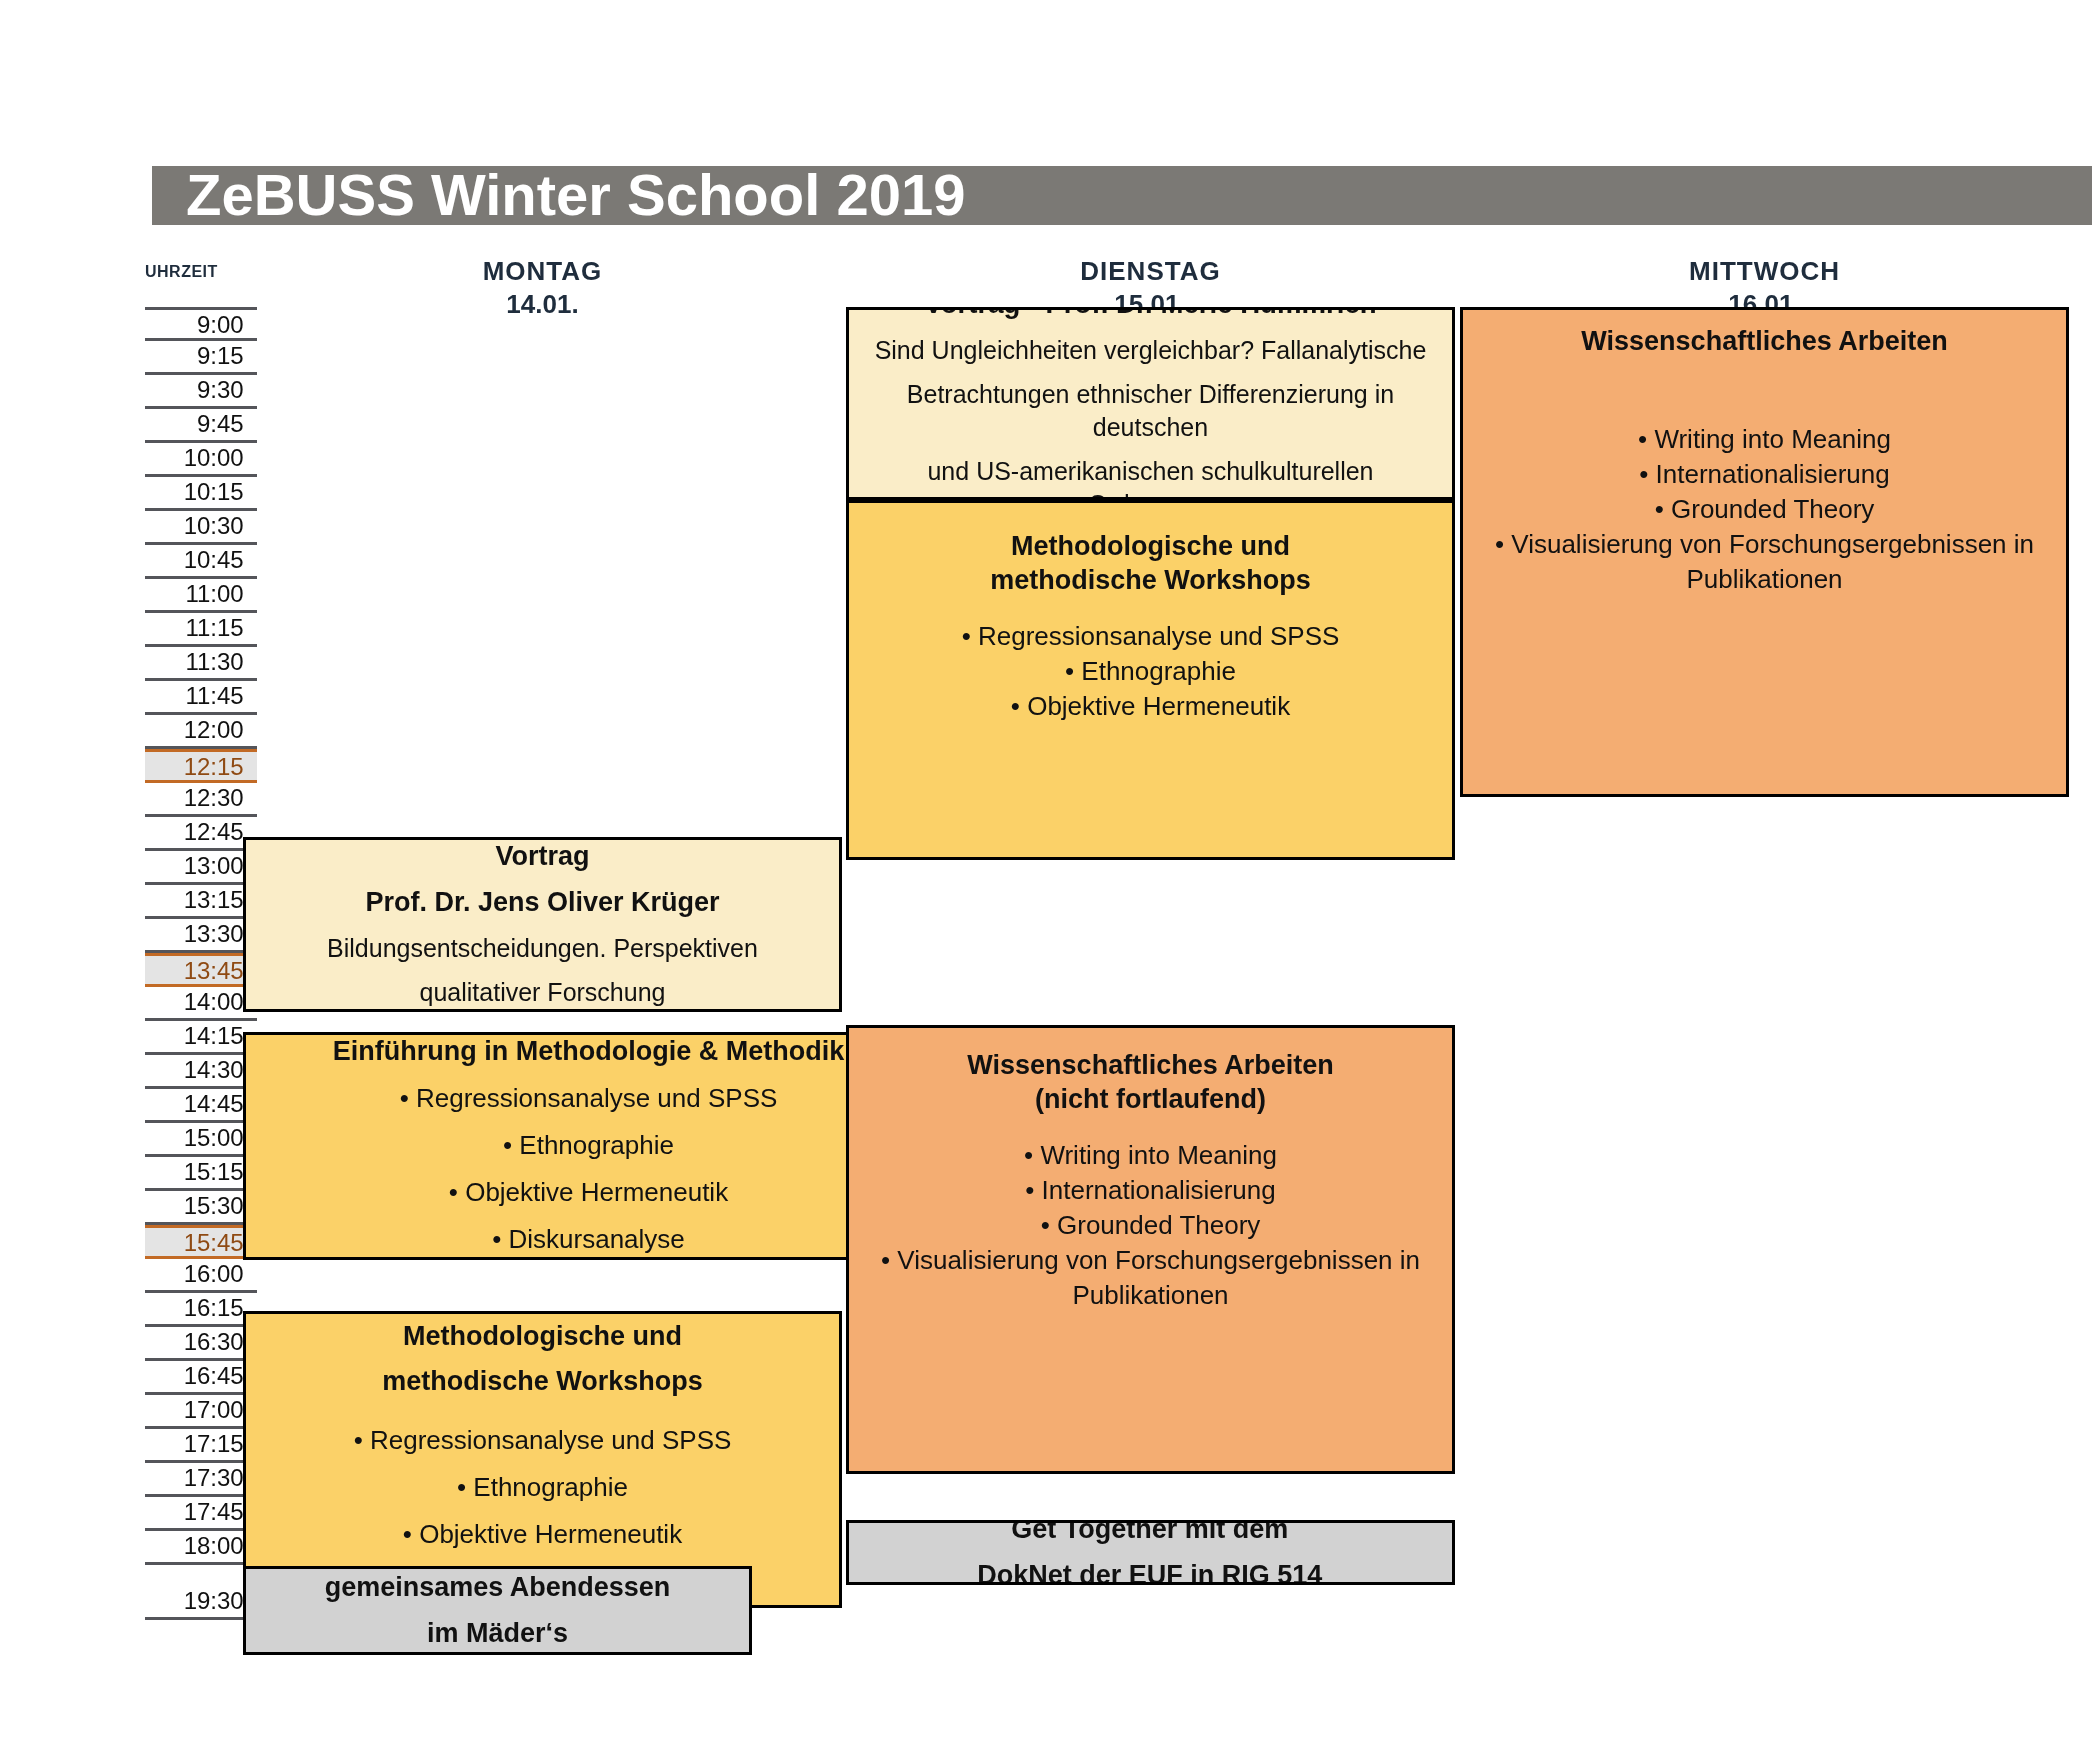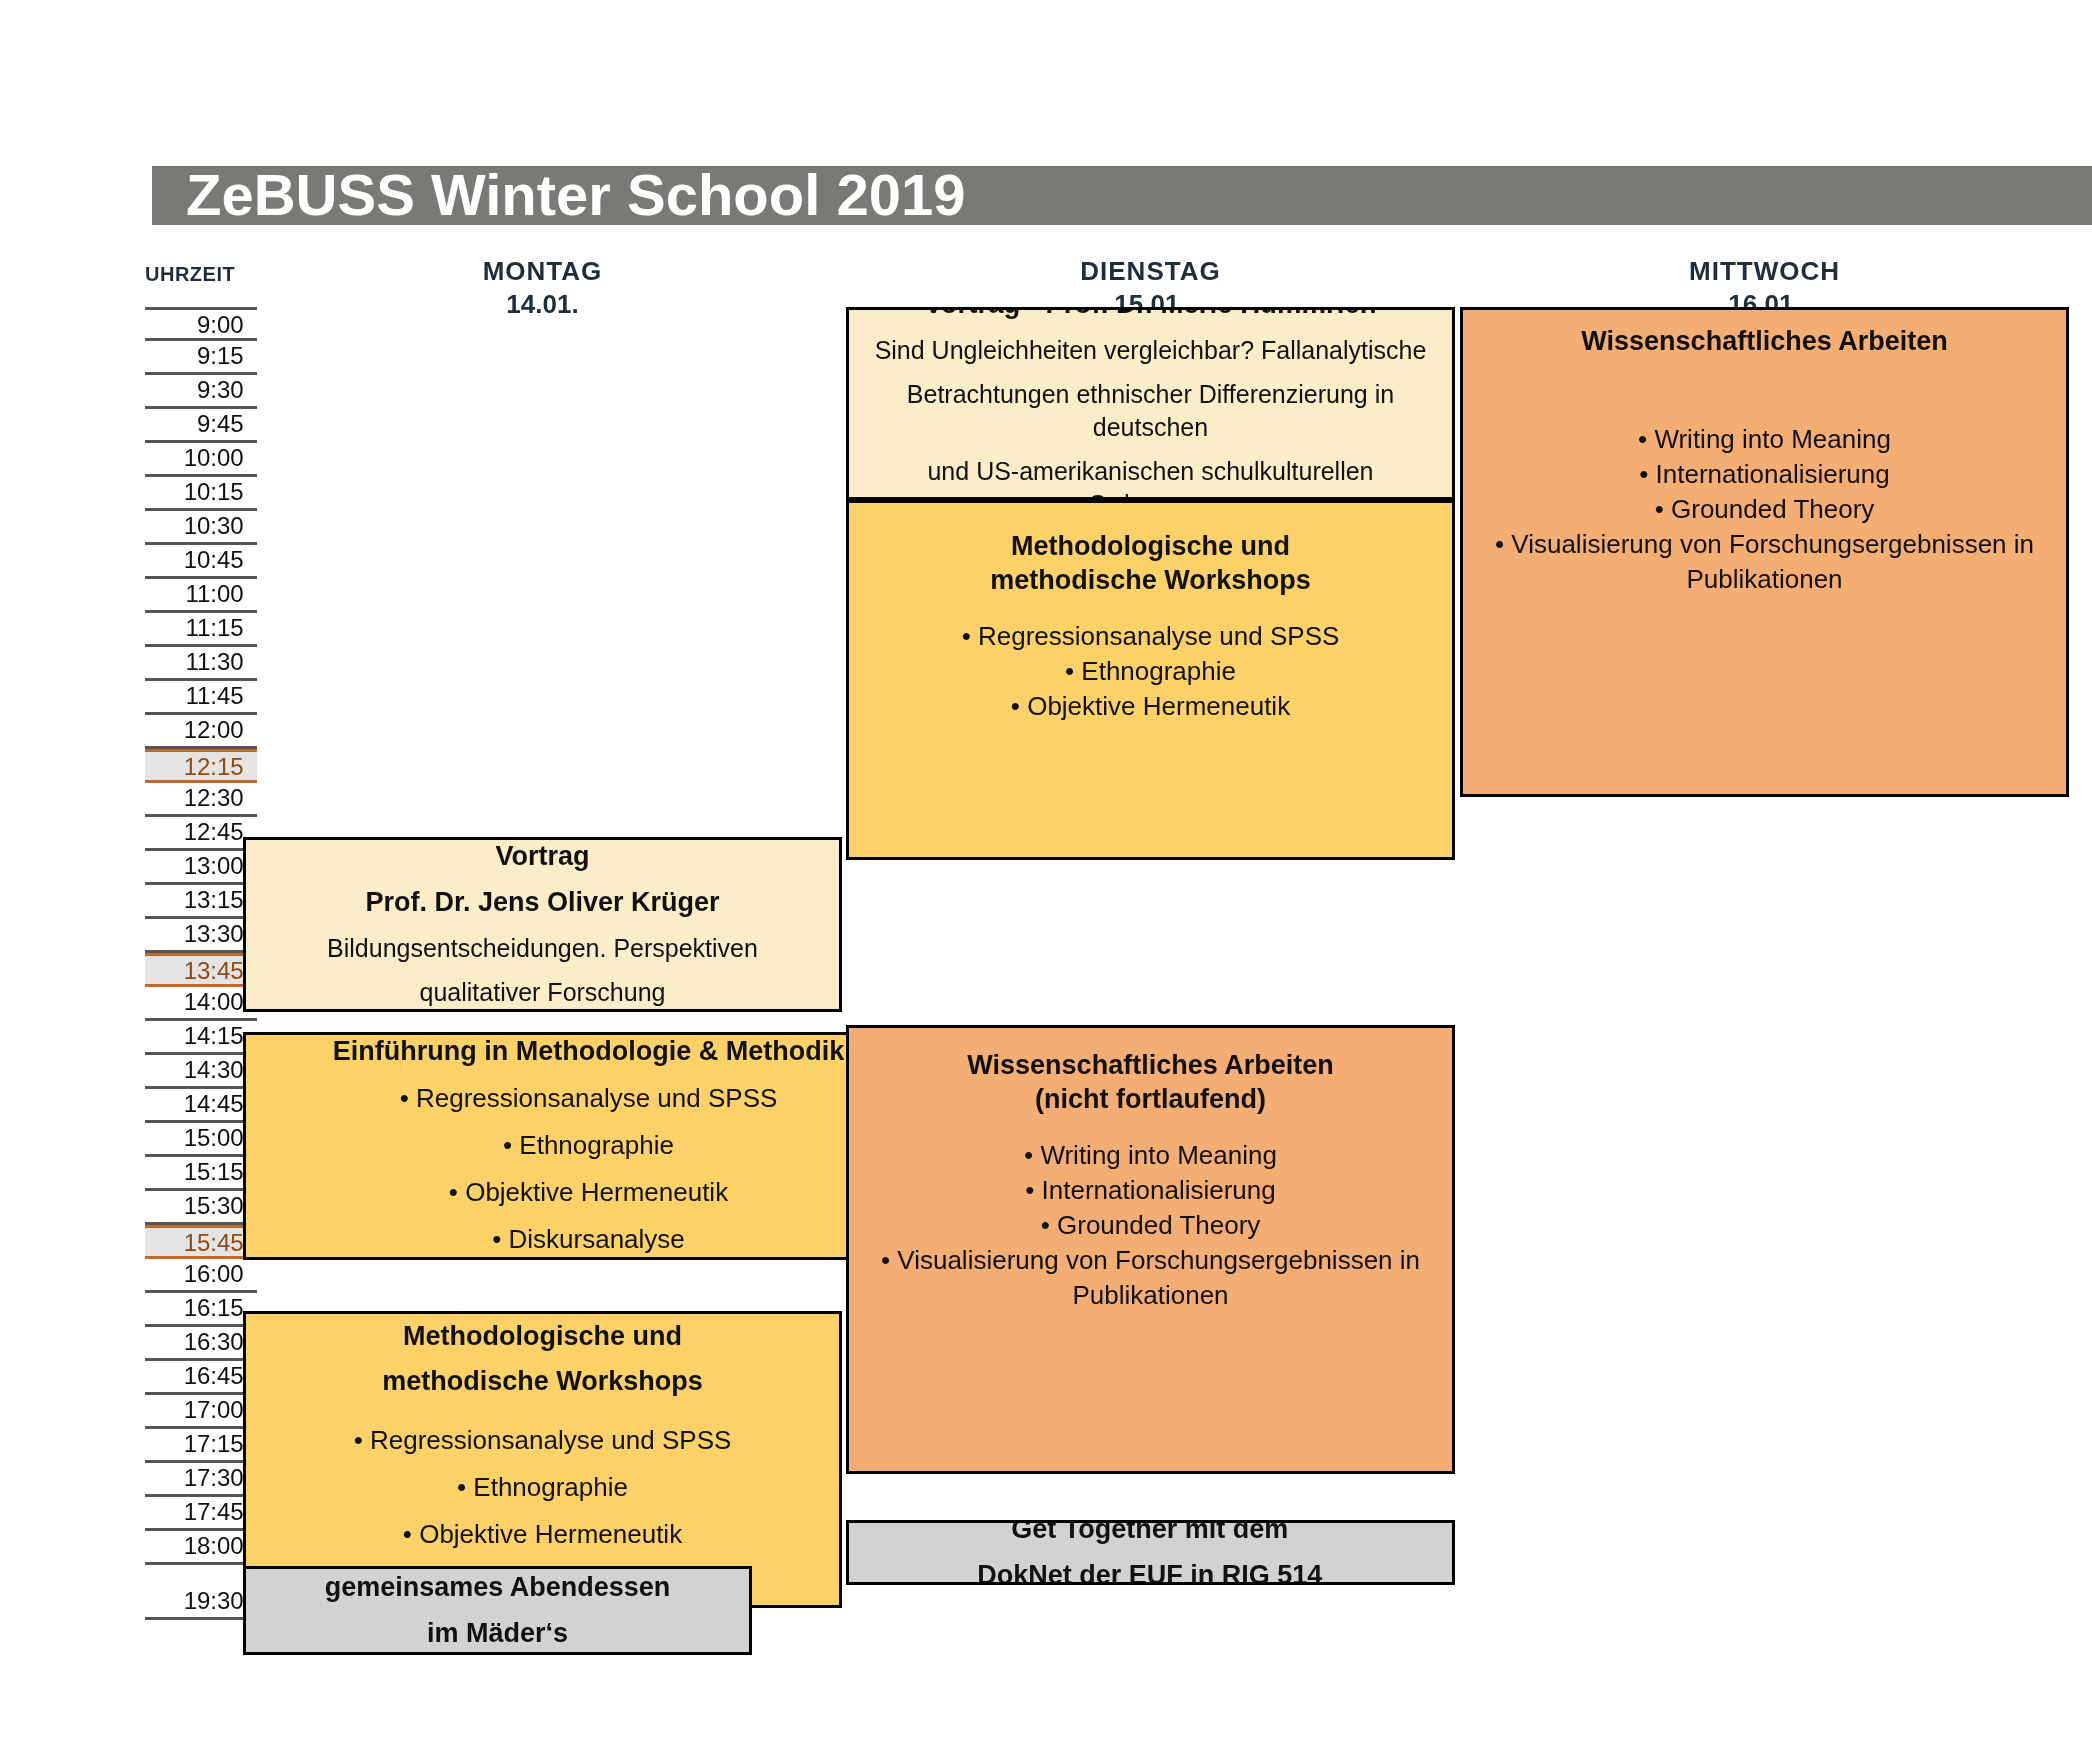--- a/index.html
+++ b/index.html
@@ -26,21 +26,21 @@
   
   .dayhead{
     position:absolute;text-align:center;color:#1f2d3d;
     font-size:26px;font-weight:bold;line-height:1.25;
   }
   .dayhead .dl{display:block;letter-spacing:1px;}
   .dayhead .dd{display:block;}
 
   .uhrzeit{
     position:absolute;left:145px;top:263px;width:114px;
-    font-size:20px;font-weight:bold;color:#1f2d3d;letter-spacing:0.5px;
+    font-size:16px;font-weight:bold;color:#1f2d3d;letter-spacing:0.5px;
   }
 
   
   #timecol{position:absolute;left:145px;top:307px;width:112px;}
   .trow{
     position:relative;height:34px;box-sizing:border-box;
     border-bottom:3.8px solid #54555a;
     text-align:right;padding-right:13.3px;
     font-size:24px;color:#111;line-height:30px;
   }

